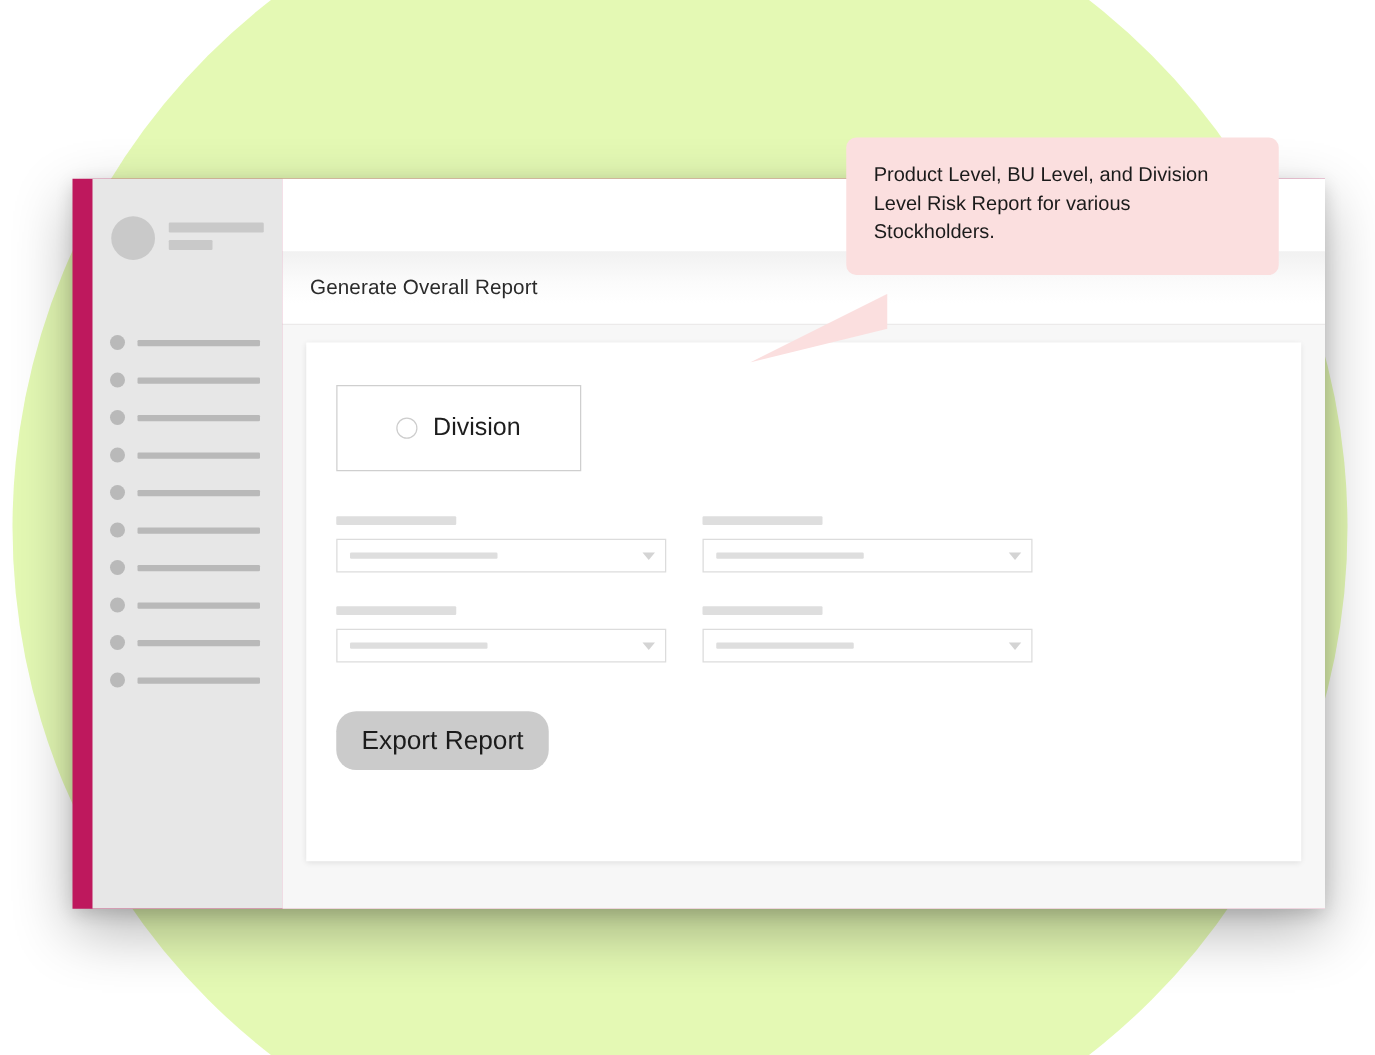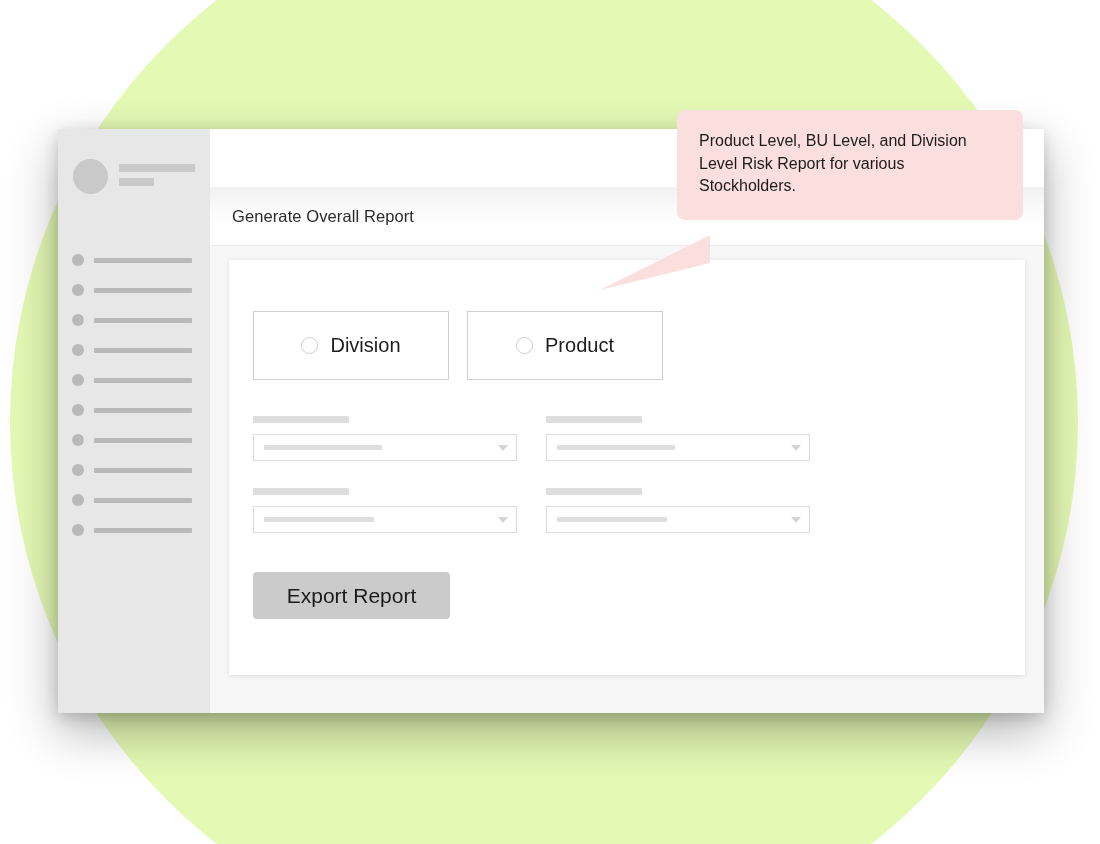--- a/index.html
+++ b/index.html
@@ -23,27 +23,28 @@
     width: 1068px;
     height: 1068px;
     border-radius: 50%;
     background: #e4f9b4;
   }
 
   
   #app-window {
     position: absolute;
     left: 58px;
-    top: 129px;
+    top: 143px;
     width: 986px;
     height: 584px;
     background: #be185d;
     box-shadow: 0 18px 46px rgba(0,0,0,0.30), 0 4px 14px rgba(0,0,0,0.16);
     display: flex;
     overflow: hidden;
+    padding-left: 16px;
   }
 
   
   #sidebar {
     width: 152px;
     flex: 0 0 152px;
     background: #e7e7e7;
     position: relative;
   }
   .sb-profile {
@@ -141,22 +142,21 @@
     background: #ffffff;
     height: 415px;
     box-shadow: 0 1px 5px rgba(0,0,0,0.11);
     padding: 34px 0 0 24px;
     box-sizing: border-box;
   }
 
   
   #option-row {
     display: flex;
-    gap: 18px;
-    margin-top: 17px;
+    gap: 47px;
   }
   .option-box {
     width: 196px;
     height: 69px;
     border: 1px solid #cfcfcf;
     background: #ffffff;
     display: flex;
     align-items: center;
     justify-content: center;
     box-sizing: border-box;
@@ -211,25 +211,25 @@
     height: 0;
     border-left: 5px solid transparent;
     border-right: 5px solid transparent;
     border-top: 6px solid #d4d4d4;
     flex: 0 0 auto;
   }
 
   
   #export-button {
     margin-top: 39px;
-    width: 197px;
+    width: 170px;
     height: 47px;
     background: #cbcbcb;
     border: none;
-    border-radius: 4px;
+    border-radius: 16px;
     font-family: "Liberation Sans", sans-serif;
     font-size: 21px;
     color: #1b1b1b;
     cursor: pointer;
     display: block;
   }
 
   
   #callout {
     position: absolute;
@@ -323,24 +323,20 @@
       <div id="page-title">Generate Overall Report</div>
     </div>
 
     <div id="content-area">
       <div id="form-card">
 
         <div id="option-row">
           <div class="option-box">
             <span class="radio-dot"></span>
             <span class="option-label">Division</span>
-          </div>
-          <div class="option-box">
-            <span class="radio-dot"></span>
-            <span class="option-label">Product</span>
           </div>
         </div>
 
         <div id="field-grid">
             <div>
               <div class="field-label-bar" style="width: 96px;"></div>
               <div class="select-box">
                 <span class="select-value-bar" style="width: 118px;"></span>
                 <span class="caret"></span>
               </div>

